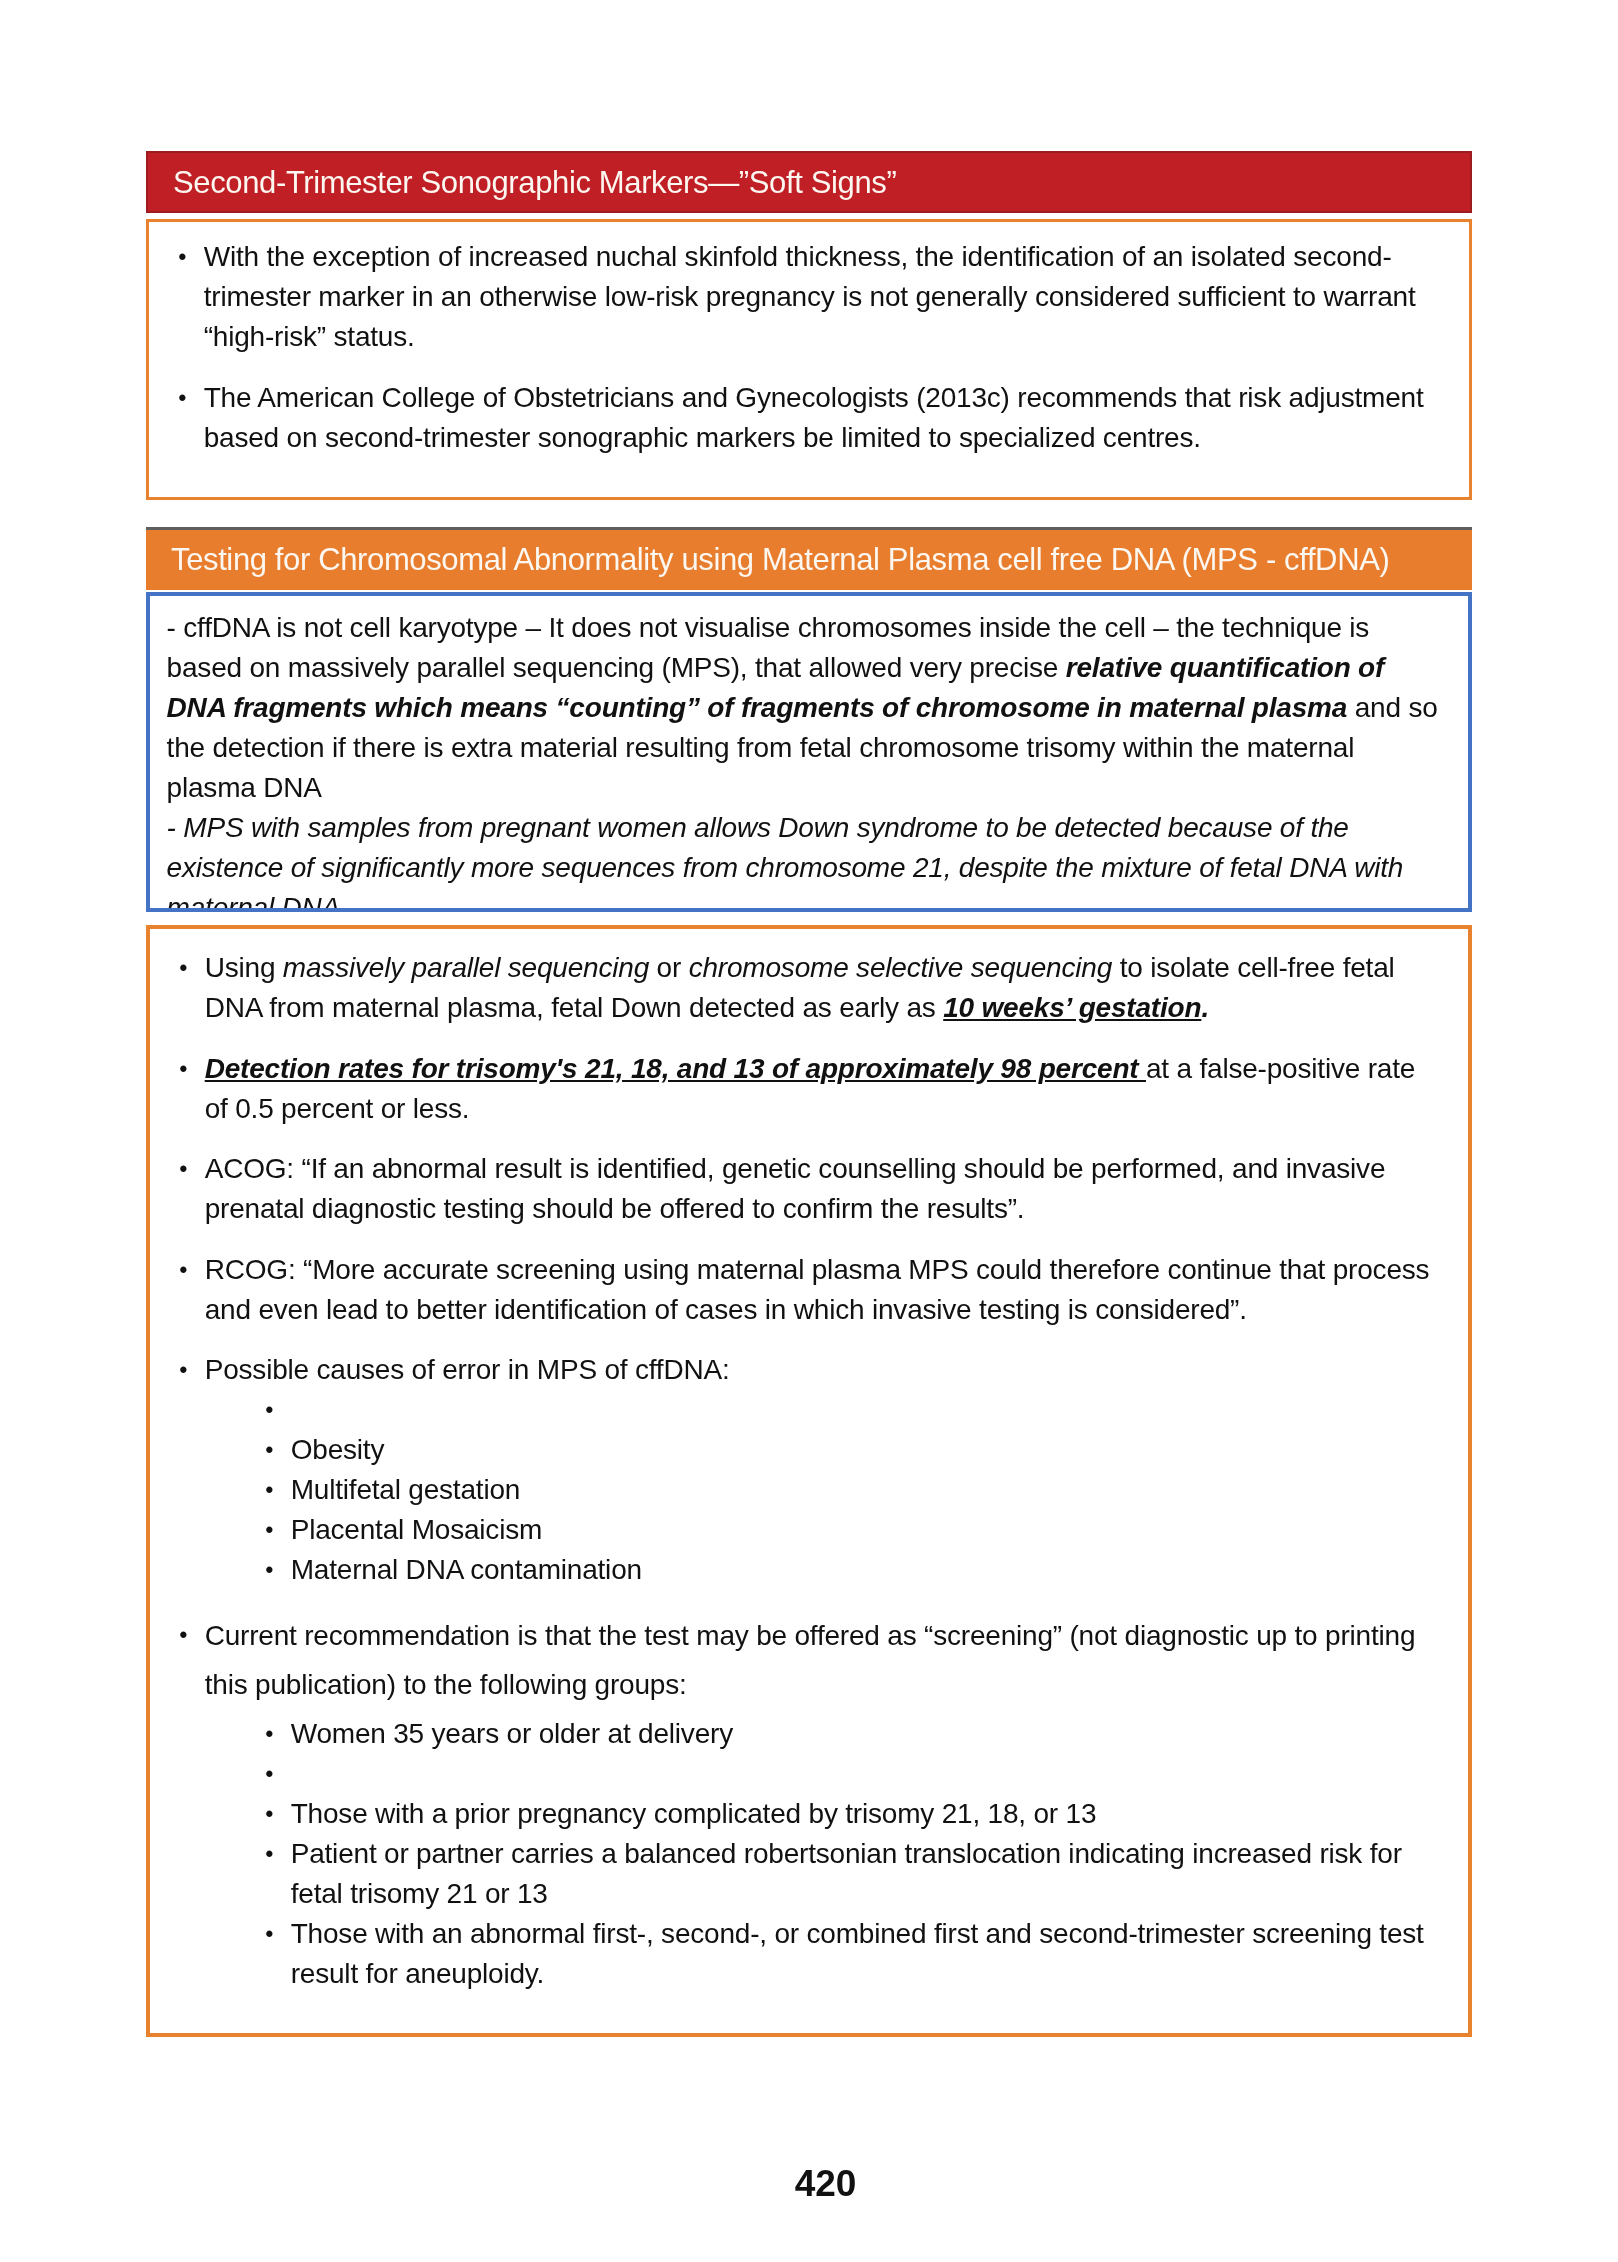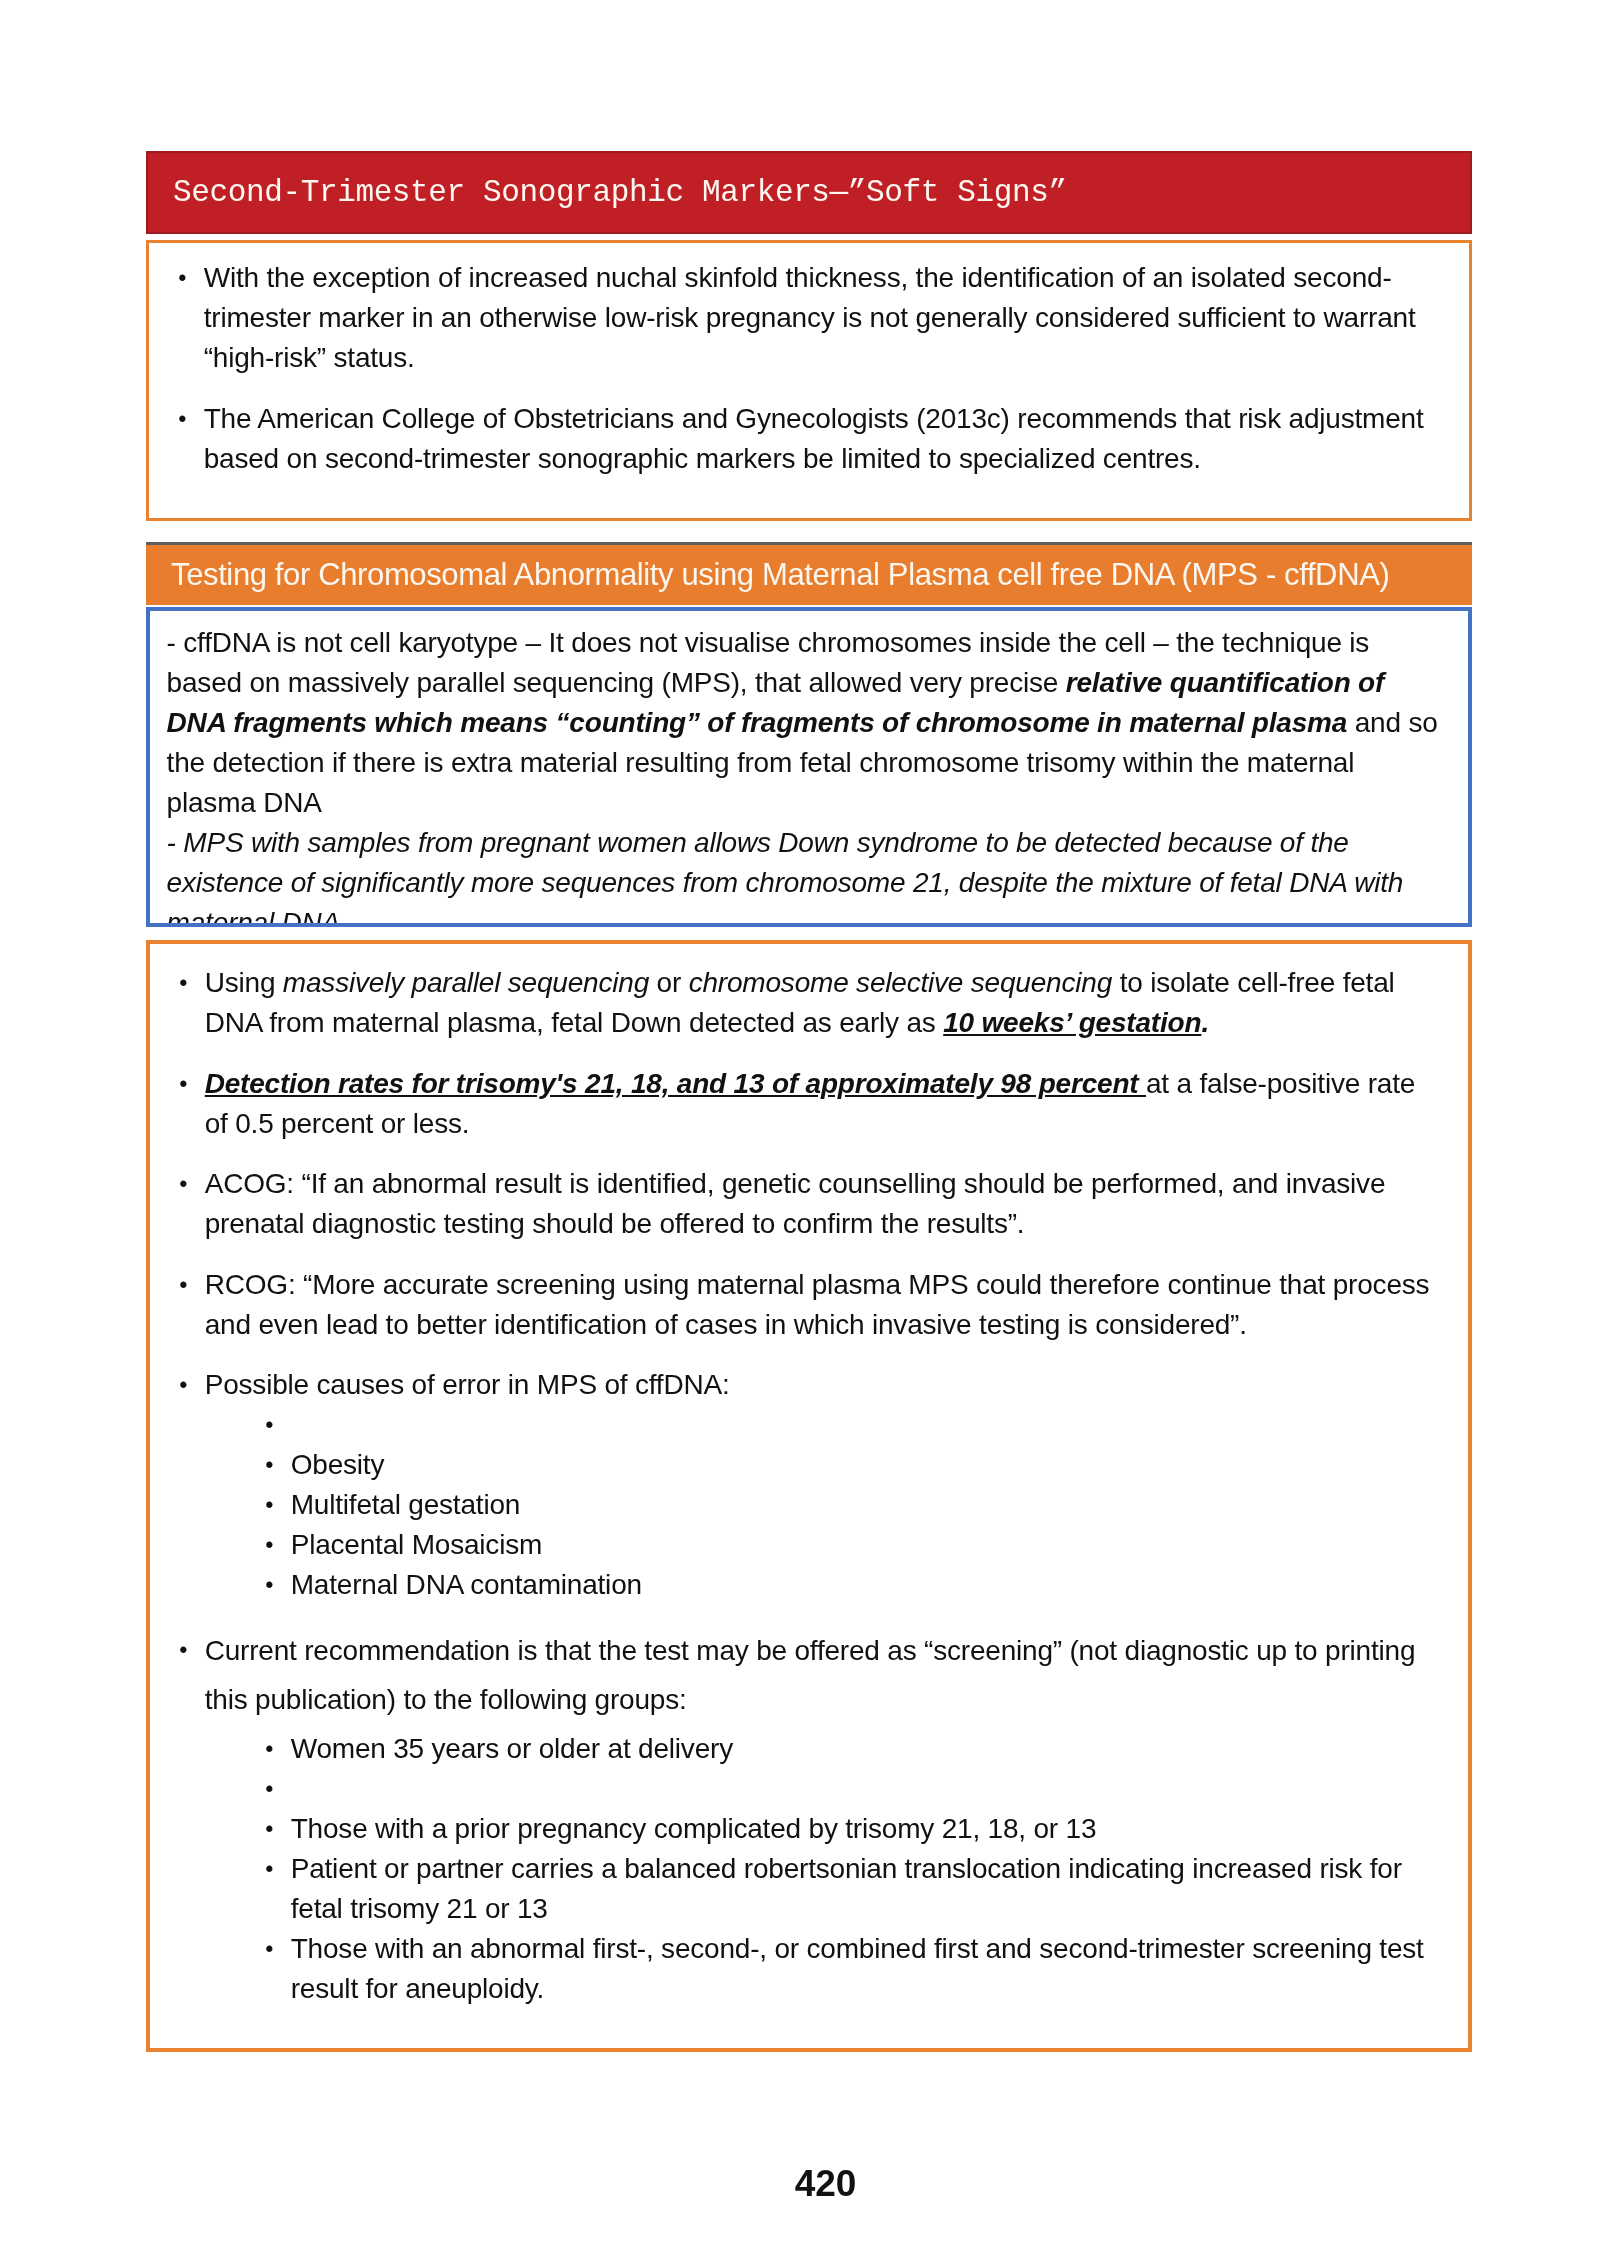--- a/index.html
+++ b/index.html
@@ -13,28 +13,27 @@
   }
   .content { position:absolute; left:146px; top:151px; width:1326px; }
 
   
   .hbar { display:flex; align-items:center; padding:0 25px; }
   .hbar .htext {
     font-size:32px; letter-spacing:-0.4px; white-space:nowrap;
     transform:scaleX(0.97); transform-origin:left center;
   }
   .redbar {
-    height:83px;
+    height:62px;
     background:var(--red-header-bg,#c11f26);
     border:2px solid var(--red-header-edge,#9e1b20);
     color:var(--header-text,#fcf7f0);
-    font-family:Liberation Mono, monospace;
   }
   .orangebar {
-    height:63px; margin-top:21px;
+    height:63px; margin-top:27px;
     background:var(--orange,#e87d2e);
     border-top:3.9px solid var(--bar-top-edge,#5e5e5e);
     color:var(--header-text,#fcf7f0);
   }
 
   
   .box { background:#fff; overflow:hidden; }
   .box1 {
     border:3.9px solid var(--orange-border,#e8822f);
     height:281px; margin-top:5.9px;

